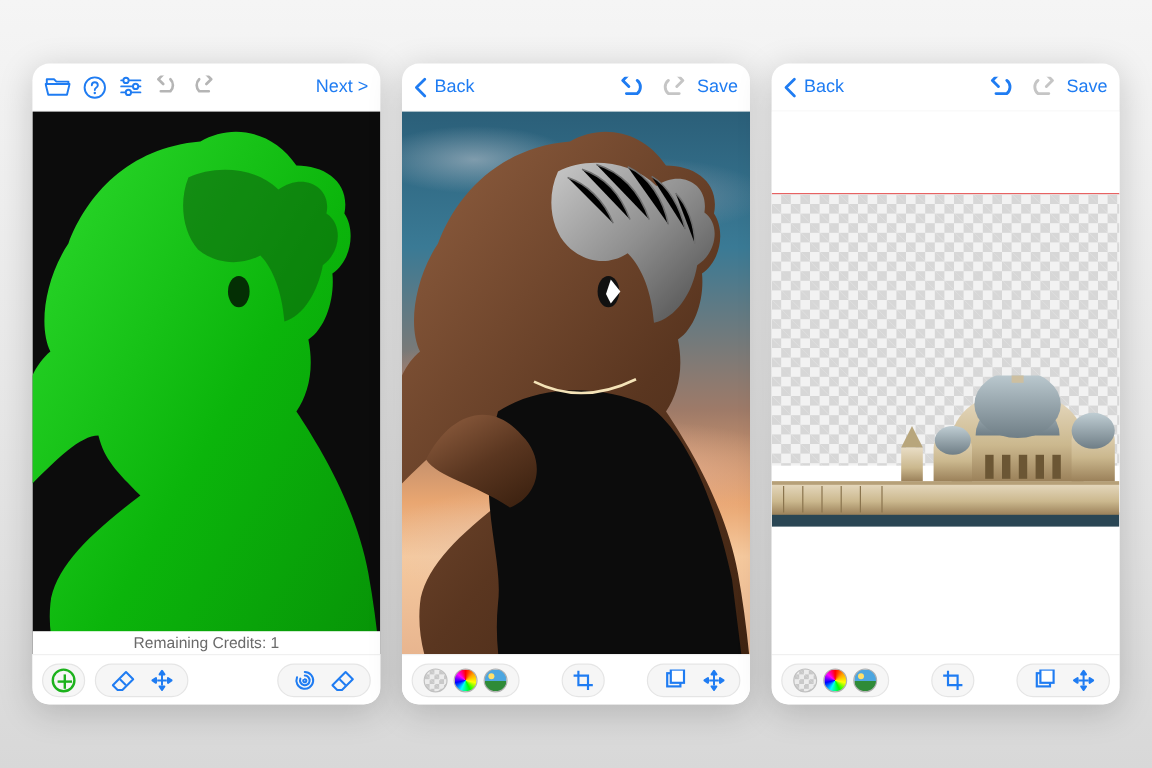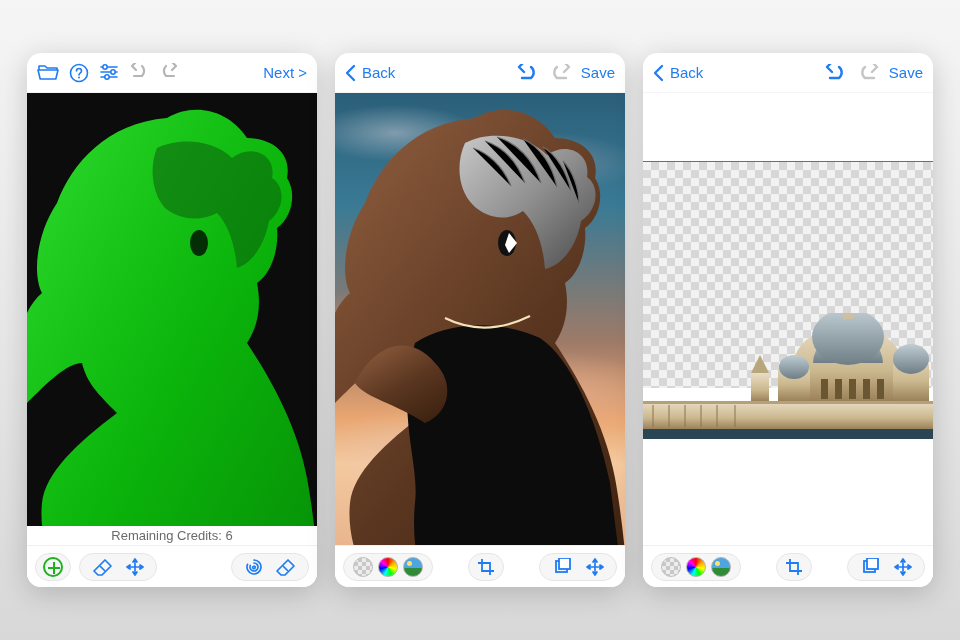--- a/index.html
+++ b/index.html
@@ -234,21 +234,21 @@
         C 285 55 305 70 300 95
         C 310 110 305 135 290 145
         C 292 165 285 190 270 200
         C 275 225 270 245 260 260
         C 280 290 310 340 320 395
         C 330 450 335 520 335 560
         Z"></path>
       <path fill="#0d5d0d" opacity="0.55" d="M170 65 C 190 55 225 55 245 75 C 265 60 290 72 285 95 C 300 105 296 128 282 138 C 278 160 266 180 250 185 C 248 160 240 140 230 130 C 210 140 190 135 178 125 C 165 110 162 85 170 65 Z"></path>
       <ellipse cx="212" cy="160" rx="9" ry="13" fill="#042f04"></ellipse>
     </svg>
-    <div class="credits">Remaining Credits: 6</div>
+    <div class="credits">Remaining Credits: 1</div>
   </div>
 
   <div class="bottombar">
     <div class="pill solo">
         <span class="circ plus"></span>
       </div>
     <div class="pill duo">
       <span class="iconbtn">
         <svg width="20" height="18" viewBox="0 0 20 18">
             <path d="M12 2l6 6-9 9H5l-4-4z" fill="none" stroke="#1f7cf2" stroke-width="1.7" stroke-linejoin="round"></path>

